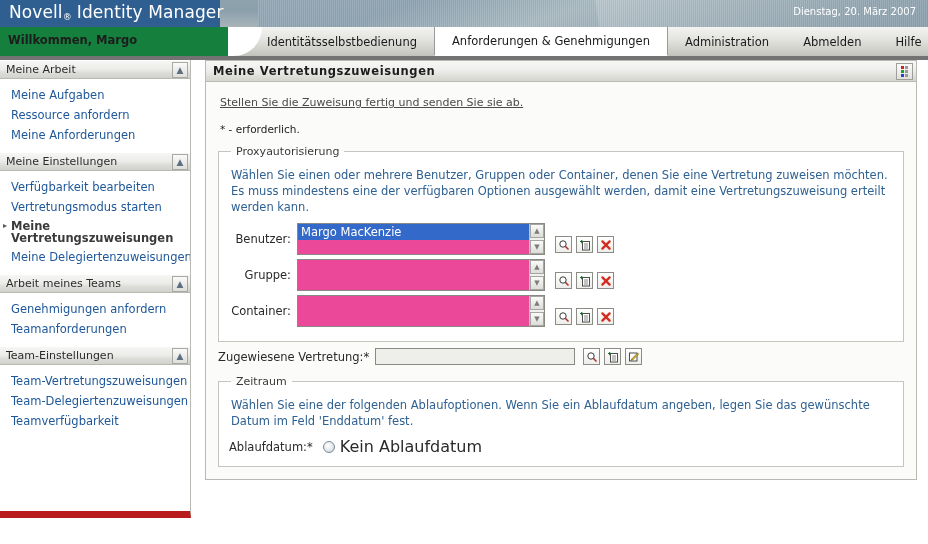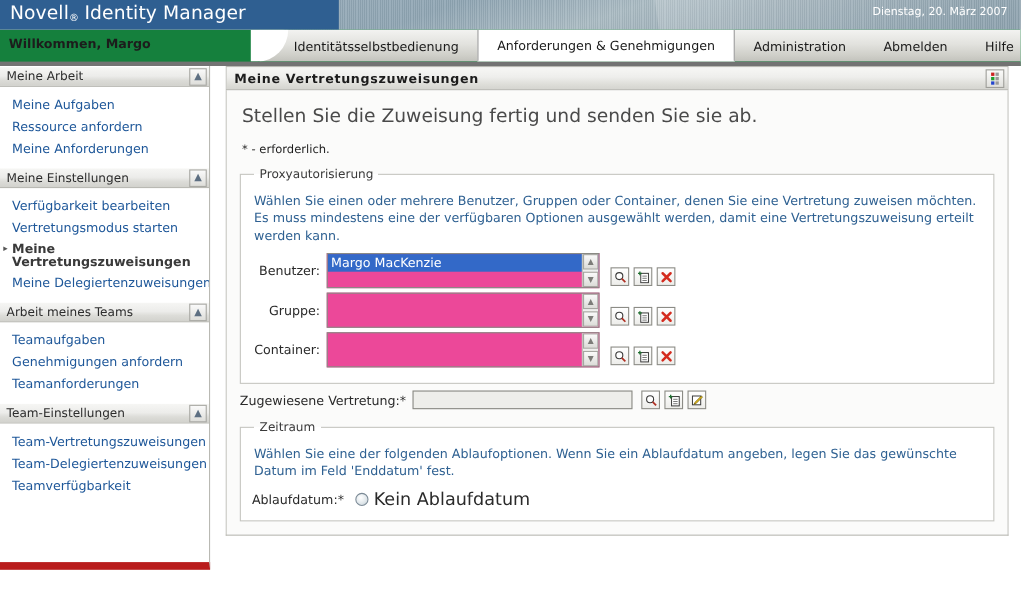--- a/index.html
+++ b/index.html
@@ -41,24 +41,23 @@
     content: "";
     position: absolute;
     left: 600px; top: -40px;
     width: 400px; height: 120px;
     background: linear-gradient(150deg, rgba(255,255,255,0.18), rgba(255,255,255,0) 60%);
     transform: rotate(-8deg);
   }
   .brand-left {
     position: absolute;
     left: 0; top: 0;
-    width: 260px; height: 27px;
+    width: 220px; height: 27px;
     background: #2f5f91;
     z-index: 2;
-    padding-left: 48px;
   }
   .brand-left .novell {
     position: absolute;
     left: 9px; top: 2px;
     color: #ffffff;
     font-size: 17px;
     font-weight: normal;
     letter-spacing: 0.1px;
     white-space: nowrap;
   }
@@ -261,23 +260,24 @@
     gap: 1px;
   }
   .panel-body {
     border: 1px solid #b9b9b3;
     border-top: none;
     background: #fbfbfa;
     padding: 10px 12px 12px 12px;
     box-sizing: border-box;
   }
   .intro-line {
-    font-size: 17px;
+    font-size: 11px;
     color: #4a4a4a;
     margin: 4px 0 14px 2px;
+    text-decoration: underline;
   }
   .req-line {
     font-size: 10.5px;
     color: #1c1c1c;
     margin: 0 0 6px 2px;
   }
 
   
   .fs {
     border: 1px solid #c6c6c0;
@@ -483,21 +483,20 @@
         <a class="sb-link">Vertretungsmodus starten</a>
         <a class="sb-link active"><span class="bullet">▸</span><span>Meine Vertretungszuweisungen</span></a>
         <a class="sb-link">Meine Delegiertenzuweisungen</a>
       </div>
 
       <div class="sb-section-head">
         <span class="title">Arbeit meines Teams</span>
         <span class="sb-collapse">▲</span>
       </div>
       <div class="sb-links">
-        <a class="sb-link">Teamaufgaben</a>
         <a class="sb-link">Genehmigungen anfordern</a>
         <a class="sb-link">Teamanforderungen</a>
       </div>
 
       <div class="sb-section-head">
         <span class="title">Team-Einstellungen</span>
         <span class="sb-collapse">▲</span>
       </div>
       <div class="sb-links">
         <a class="sb-link">Team-Vertretungszuweisungen</a>

